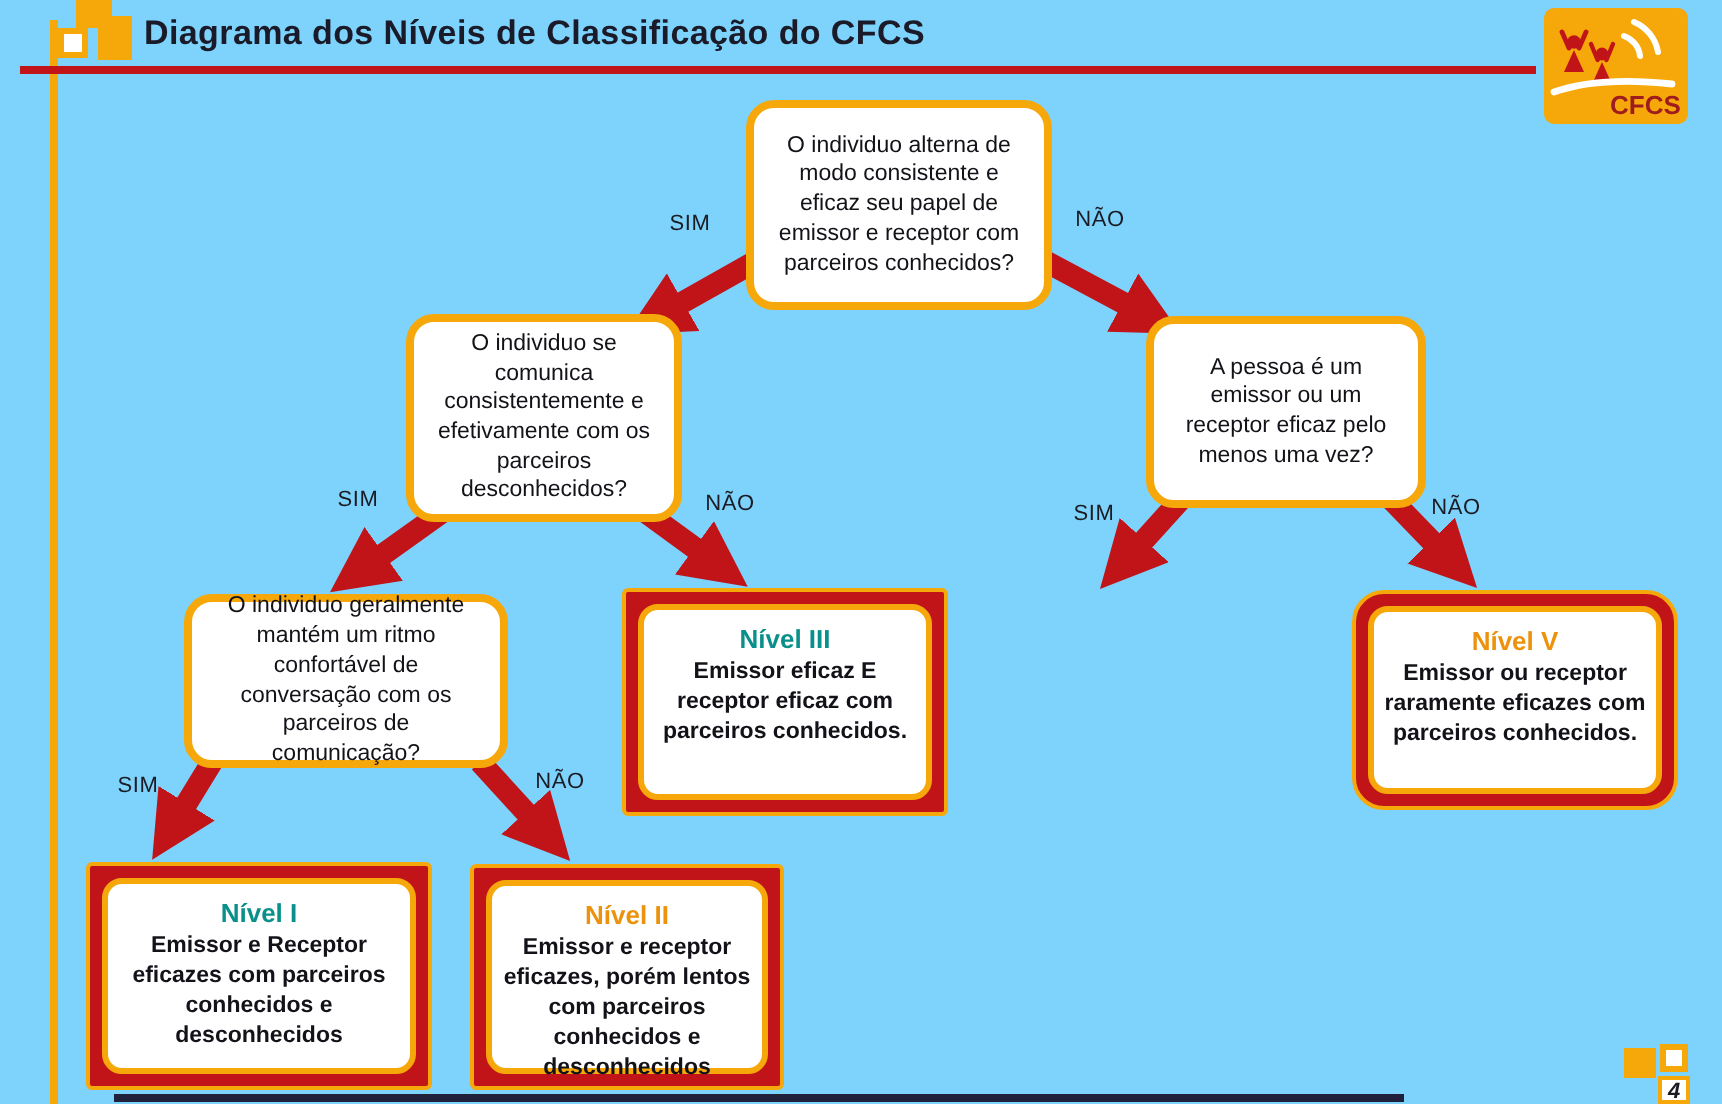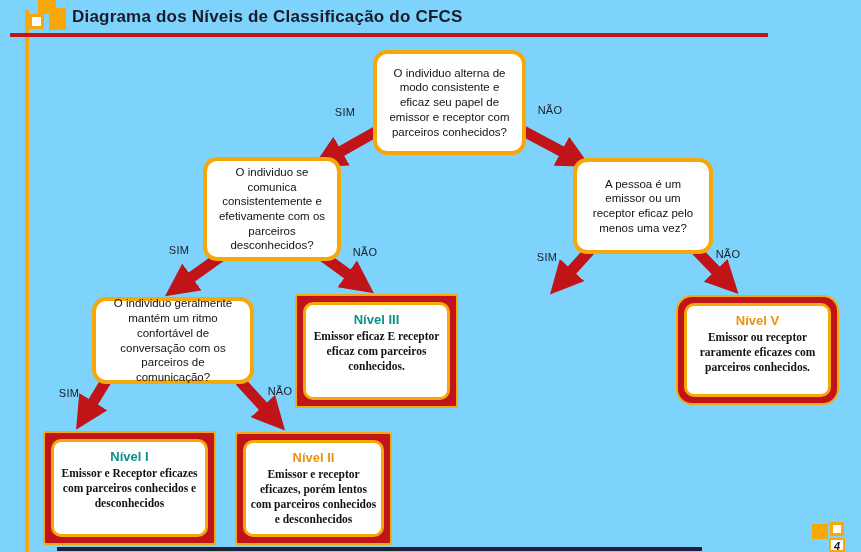--- a/index.html
+++ b/index.html
@@ -34,21 +34,21 @@
   }
   .lvl-inner {
     box-sizing:border-box; width:100%; height:100%; background:#ffffff;
     border:3px solid #F6A80A; border-radius:10px; padding:7px 3px 0 3px;
     text-align:center;
   }
   .lvl-title { font-size:13px; font-weight:bold; margin-bottom:2px; }
   .t-teal { color:#0A908A; }
   .t-orange { color:#EC920C; }
   .t-red { color:#C01419; }
-  .lvl-text { font-size:11.5px; font-weight:bold; color:#121218; line-height:1.3;font-family:Liberation Serif, serif; }
+  .lvl-text { font-size:11.5px; font-weight:bold; color:#121218; line-height:1.3; }
   
   .simnao {
     position:absolute; transform:translate(-50%,-50%);
     font-size:11px; color:#1b1b24; letter-spacing:0.3px;
   }
   .arrows { position:absolute; left:0; top:0; pointer-events:none; }
   .footer-line { position:absolute; left:57px; top:547px; width:645px; height:4px; background:#20203a; }
   .page-num-box {
     position:absolute; left:829px; top:538px; width:16px; height:14px;
     box-sizing:border-box; background:#ffffff; border:2px solid #F6A80A;
@@ -63,20 +63,45 @@
 
   <div class="vline"></div>
 
   <div class="sq sq-orange" style="left:38px; top:0; width:18px; height:14px;"></div>
   <div class="sq sq-white" style="left:29px; top:14px; width:15px; height:15px;"></div>
   <div class="sq sq-orange" style="left:49px; top:8px; width:17px; height:22px;"></div>
 
   <div class="page-title">Diagrama dos Níveis de Classificação do CFCS</div>
   <div class="hrule"></div>
 
+  <div class="logo">
+    <svg width="72" height="58" viewBox="0 0 72 58">
+      <rect x="0" y="0" width="72" height="58" rx="5" fill="#F6A80A"></rect>
+
+      <g fill="#C01419" stroke="#C01419" stroke-linecap="round">
+        <circle cx="15" cy="17" r="3.4" stroke="none"></circle>
+        <path d="M15 21 L10 32 L20 32 Z" stroke="none"></path>
+        <line x1="9" y1="12" x2="12.5" y2="20" stroke-width="2.4"></line>
+        <line x1="21" y1="12" x2="17.5" y2="20" stroke-width="2.4"></line>
+      </g>
+
+      <g fill="#C01419" stroke="#C01419" stroke-linecap="round">
+        <circle cx="29" cy="23" r="3.2" stroke="none"></circle>
+        <path d="M29 27 L24.5 37 L33.5 37 Z" stroke="none"></path>
+        <line x1="23.5" y1="18" x2="26.8" y2="26" stroke-width="2.2"></line>
+        <line x1="34.5" y1="18" x2="31.2" y2="26" stroke-width="2.2"></line>
+      </g>
+
+      <path d="M40 14 A12 12 0 0 1 48 24" fill="none" stroke="#ffffff" stroke-width="3" stroke-linecap="round"></path>
+      <path d="M45 7 A20 20 0 0 1 57 22" fill="none" stroke="#ffffff" stroke-width="3" stroke-linecap="round"></path>
+
+      <path d="M5 42 Q28 34 64 38" fill="none" stroke="#ffffff" stroke-width="3.4" stroke-linecap="round"></path>
+      <text x="33" y="53" font-family="Liberation Sans, sans-serif" font-size="13" font-weight="bold" fill="#9E1B1E">CFCS</text>
+    </svg>
+  </div>
 
   <svg class="arrows" width="861" height="552" viewBox="0 0 861 552">
     <defs>
       <marker id="ah" markerWidth="3" markerHeight="3" refX="1.1" refY="1.5" orient="auto">
         <path d="M0,0 L3,1.5 L0,3 Z" fill="#C01419"></path>
       </marker>
     </defs>
     <g stroke="#C01419" stroke-width="11">
       <line x1="386" y1="126" x2="331" y2="157" marker-end="url(#ah)"></line>
       <line x1="514" y1="126" x2="572" y2="157" marker-end="url(#ah)"></line>
@@ -104,21 +129,21 @@
 
   <div class="simnao" style="left:345px; top:112px;">SIM</div>
   <div class="simnao" style="left:550px; top:110px;">NÃO</div>
   <div class="simnao" style="left:179px; top:250px;">SIM</div>
   <div class="simnao" style="left:365px; top:252px;">NÃO</div>
   <div class="simnao" style="left:547px; top:257px;">SIM</div>
   <div class="simnao" style="left:728px; top:254px;">NÃO</div>
   <div class="simnao" style="left:69px;  top:393px;">SIM</div>
   <div class="simnao" style="left:280px; top:391px;">NÃO</div>
 
-  <div class="lvl" style="left:295px; top:294px; width:163px; height:114px;">
+  <div class="lvl" style="left:311px; top:294px; width:163px; height:114px;">
     <div class="lvl-inner">
       <div class="lvl-title t-teal">Nível III</div>
       <div class="lvl-text">Emissor eficaz E receptor eficaz com parceiros conhecidos.</div>
     </div>
   </div>
   <div class="lvl" style="left:676px; top:295px; width:163px; height:110px;border-radius:16px;">
     <div class="lvl-inner">
       <div class="lvl-title t-orange">Nível V</div>
       <div class="lvl-text">Emissor ou receptor raramente eficazes com parceiros conhecidos.</div>
     </div>

